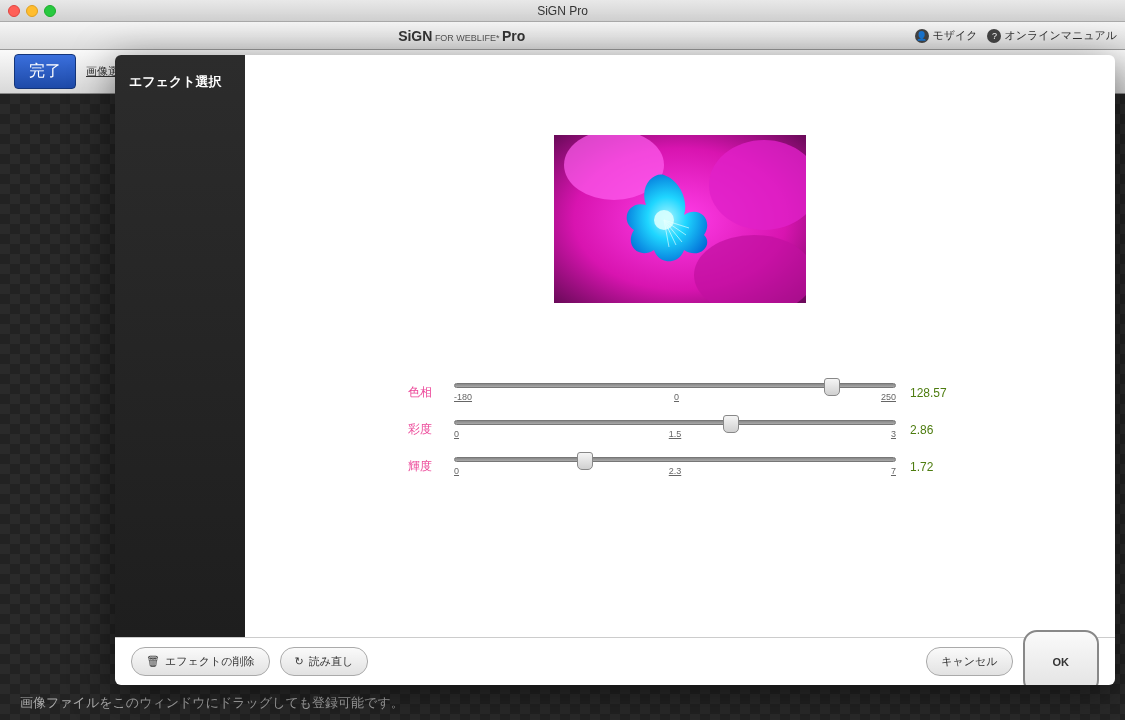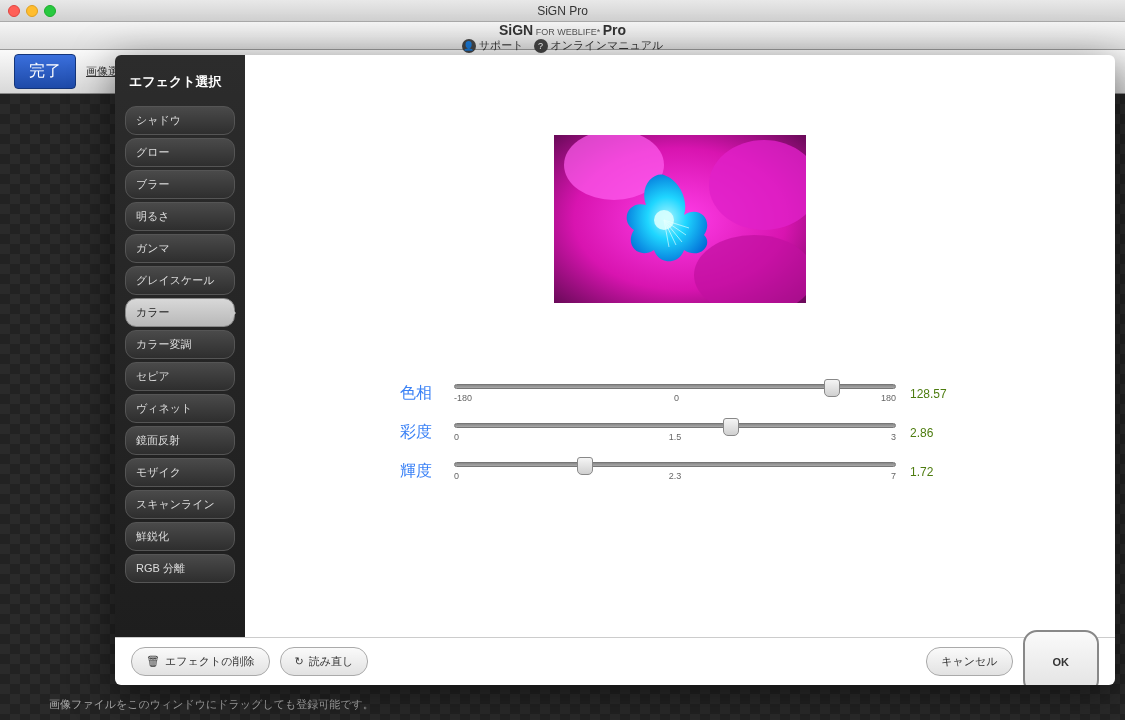--- a/index.html
+++ b/index.html
@@ -6,55 +6,55 @@
 body { width: 1125px; height: 720px; background: #1a1a1a; overflow: hidden; position: relative; }
 
 .titlebar { height: 22px; background: linear-gradient(#e8e8e8, #d0d0d0); display: flex; align-items: center; padding: 0 8px; border-bottom: 1px solid #aaa; position: relative; }
 .traffic { display: flex; gap: 6px; }
 .traffic span { width: 12px; height: 12px; border-radius: 50%; display: block; }
 .t-close { background: #ff5f57; border: 1px solid #e04540; }
 .t-min { background: #ffbd2e; border: 1px solid #dfa020; }
 .t-max { background: #28c940; border: 1px solid #1dad2c; }
 .titlebar-title { position: absolute; left: 0; right: 0; text-align: center; font-size: 12px; color: #333; }
 
-.topbar { height: 28px; background: linear-gradient(#f5f5f5, #dcdcdc); border-bottom: 1px solid #999; display: flex; align-items: center; padding: 0 15px; justify-content: space-between; flex-direction: column; }
+.topbar { height: 28px; background: linear-gradient(#f5f5f5, #dcdcdc); border-bottom: 1px solid #999; display: flex; align-items: center; padding: 0 8px; justify-content: space-between; }
 .brand { font-size: 14px; font-weight: bold; color: #333; margin: 0 auto; }
 .brand small { font-size: 9px; font-weight: normal; color: #555; }
 .top-right { display: flex; gap: 10px; font-size: 11px; color: #333; align-items: center; }
 .top-right span { display: flex; align-items: center; gap: 3px; cursor: pointer; }
 .icon-circle { width: 14px; height: 14px; border-radius: 50%; background: #444; color: #fff; display: inline-flex; align-items: center; justify-content: center; font-size: 9px; }
 
 .toolbar { height: 44px; background: linear-gradient(#fafafa, #d8d8d8); border-bottom: 1px solid #888; display: flex; align-items: center; padding: 0 14px; gap: 10px; }
 .done-btn { background: linear-gradient(#3a6fdc, #1e4aa8); color: #fff; font-size: 16px; padding: 6px 14px; border: 1px solid #14357a; border-radius: 4px; cursor: pointer; }
 .toolbar-label { font-size: 11px; color: #333; text-decoration: underline; }
 .toolbar-input { font-size: 11px; padding: 2px 6px; border: 1px solid #aaa; border-radius: 3px; background: #fff; width: 60px; }
 
 .dark-area { position: absolute; top: 94px; left: 0; right: 0; bottom: 0; background: repeating-conic-gradient(#2a2a2a 0% 25%, #222 0% 50%) 0 0/20px 20px; }
-.footer-hint { position: absolute; bottom: 8px; left: 20px; font-size: 11px; color: #aaa; margin-left: 29px; }
+.footer-hint { position: absolute; bottom: 8px; left: 20px; font-size: 13px; color: #aaa; }
 
 .modal { position: absolute; top: 55px; left: 115px; width: 1000px; height: 630px; background: #fff; border-radius: 6px; box-shadow: 0 8px 40px rgba(0,0,0,0.5); display: flex; flex-direction: column; overflow: hidden; }
 .modal-body { flex: 1; display: flex; }
 
 .sidebar { width: 130px; background: linear-gradient(#2c2c2c, #1e1e1e); padding: 10px 0; display: flex; flex-direction: column; }
 .sidebar-title { color: #fff; font-size: 13px; font-weight: bold; padding: 8px 14px 12px; }
 .effect-btn { margin: 3px 10px; padding: 6px 10px; background: linear-gradient(#4a4a4a, #2e2e2e); color: #ddd; font-size: 11px; border: 1px solid #555; border-radius: 11px; cursor: pointer; text-align: left; position: relative; }
 .effect-btn.active { background: linear-gradient(#d8d8d8, #b8b8b8); color: #222; border-color: #888; }
 .effect-btn.active::after { content: ""; position: absolute; right: -8px; top: 50%; transform: translateY(-50%); border: 6px solid transparent; border-left-color: #c8c8c8; }
 
 .main-panel { flex: 1; display: flex; flex-direction: column; padding: 20px 40px; }
 .preview { width: 252px; height: 168px; margin: 60px auto 40px; position: relative; overflow: hidden; }
 .preview svg { width: 100%; height: 100%; display: block; }
 
 .sliders { width: 560px; margin: 40px auto 0; }
 .slider-row { display: flex; align-items: center; margin-bottom: 18px; gap: 14px; }
-.slider-label { width: 40px; text-align: left; font-size: 16px; color: #3b82f6; }
+.slider-label { width: 40px; text-align: center; font-size: 12px; color: #ec4899; }
 .slider-track-wrap { flex: 1; position: relative; }
 .slider-track { height: 5px; background: linear-gradient(#888, #aaa); border-radius: 3px; border: 1px solid #777; position: relative; }
 .slider-thumb { position: absolute; top: -6px; width: 16px; height: 18px; background: linear-gradient(#f5f5f5, #d0d0d0); border: 1px solid #888; border-radius: 3px 3px 5px 5px; transform: translateX(-50%); cursor: pointer; }
-.slider-ticks { display: flex; justify-content: space-between; font-size: 9px; color: #666; margin-top: 4px; }
+.slider-ticks { display: flex; justify-content: space-between; font-size: 9px; color: #666; margin-top: 4px; text-decoration: underline; }
 .slider-value { width: 50px; font-size: 12px; color: #4d7c0f; text-align: left; }
 
 .modal-footer { height: 48px; border-top: 1px solid #ccc; display: flex; align-items: center; padding: 0 16px; gap: 10px; }
 .footer-btn { padding: 6px 14px; background: linear-gradient(#fafafa, #e2e2e2); border: 1px solid #aaa; border-radius: 14px; font-size: 11px; color: #333; cursor: pointer; display: flex; align-items: center; gap: 5px; }
 .footer-spacer { flex: 1; }
 .ok-btn { padding: 24px 28px; font-weight: bold; border-width: 2px; border-color: #888; }
 </style>
 </head>
 <body>
 
@@ -68,21 +68,21 @@
 </div>
 
 <div class="topbar">
   <div></div>
   <div class="brand">
     <span>SiGN</span><small> FOR WEBLIFE* </small><span>Pro</span>
   </div>
   <div class="top-right">
     <span>
         <span class="icon-circle">👤</span>
-        <span>サポート</span>
+        <span>モザイク</span>
       </span>
     <span>
         <span class="icon-circle">?</span>
         <span>オンラインマニュアル</span>
       </span>
   </div>
 </div>
 
 <div class="toolbar">
   <button class="done-btn">完了</button>
@@ -91,37 +91,20 @@
 </div>
 
 <div class="dark-area">
   <div class="footer-hint">画像ファイルをこのウィンドウにドラッグしても登録可能です。</div>
 </div>
 
 <div class="modal">
   <div class="modal-body">
     <div class="sidebar">
       <div class="sidebar-title">エフェクト選択</div>
-      <div id="effect-list">
-          <div class="effect-btn">シャドウ</div>
-          <div class="effect-btn">グロー</div>
-          <div class="effect-btn">ブラー</div>
-          <div class="effect-btn">明るさ</div>
-          <div class="effect-btn">ガンマ</div>
-          <div class="effect-btn">グレイスケール</div>
-          <div class="effect-btn active">カラー</div>
-          <div class="effect-btn">カラー変調</div>
-          <div class="effect-btn">セピア</div>
-          <div class="effect-btn">ヴィネット</div>
-          <div class="effect-btn">鏡面反射</div>
-          <div class="effect-btn">モザイク</div>
-          <div class="effect-btn">スキャンライン</div>
-          <div class="effect-btn">鮮鋭化</div>
-          <div class="effect-btn">RGB 分離</div>
-        </div>
     </div>
     <div class="main-panel">
       <div class="preview">
         <svg viewBox="0 0 252 168">
           <defs>
             <radialGradient id="bg" cx="50%" cy="50%" r="70%">
               <stop offset="0%" stop-color="#ff3de8"></stop>
                 <stop offset="60%" stop-color="#d814b0"></stop>
                 <stop offset="100%" stop-color="#6b0a5a"></stop>
             </radialGradient>
@@ -151,21 +134,21 @@
       <div class="sliders" id="sliders-container">
           <div class="slider-row">
             <div class="slider-label">色相</div>
             <div class="slider-track-wrap">
               <div class="slider-track">
                 <div class="slider-thumb" style="left:85.7%"></div>
               </div>
               <div class="slider-ticks">
                 <span>-180</span>
                 <span>0</span>
-                <span>180</span>
+                <span>250</span>
               </div>
             </div>
             <div class="slider-value">128.57</div>
           </div>
           <div class="slider-row">
             <div class="slider-label">彩度</div>
             <div class="slider-track-wrap">
               <div class="slider-track">
                 <div class="slider-thumb" style="left:62.7%"></div>
               </div>

